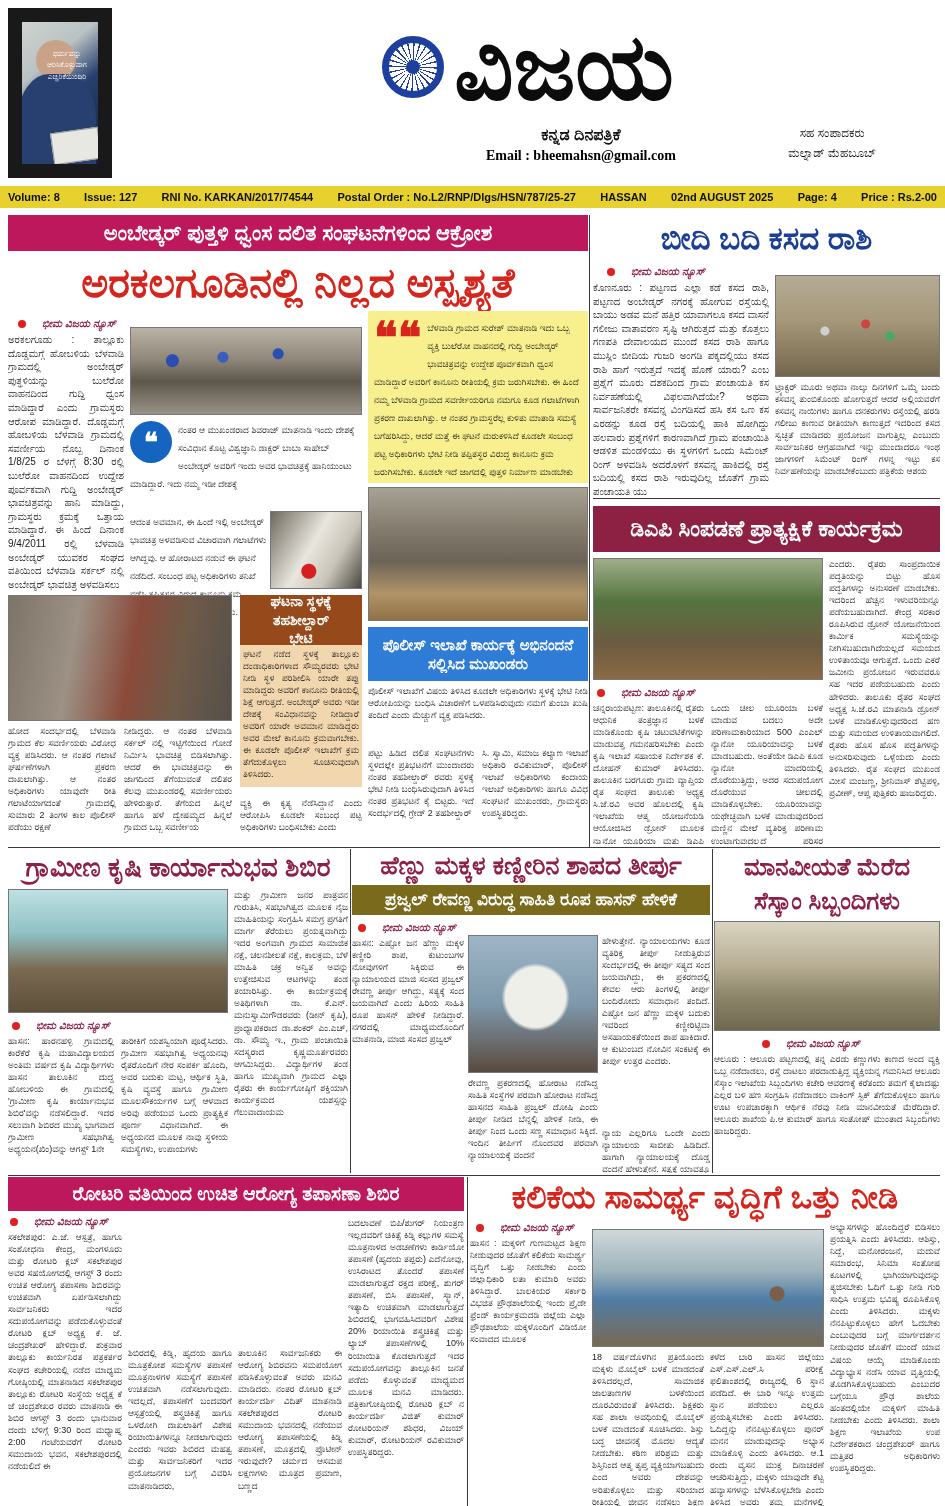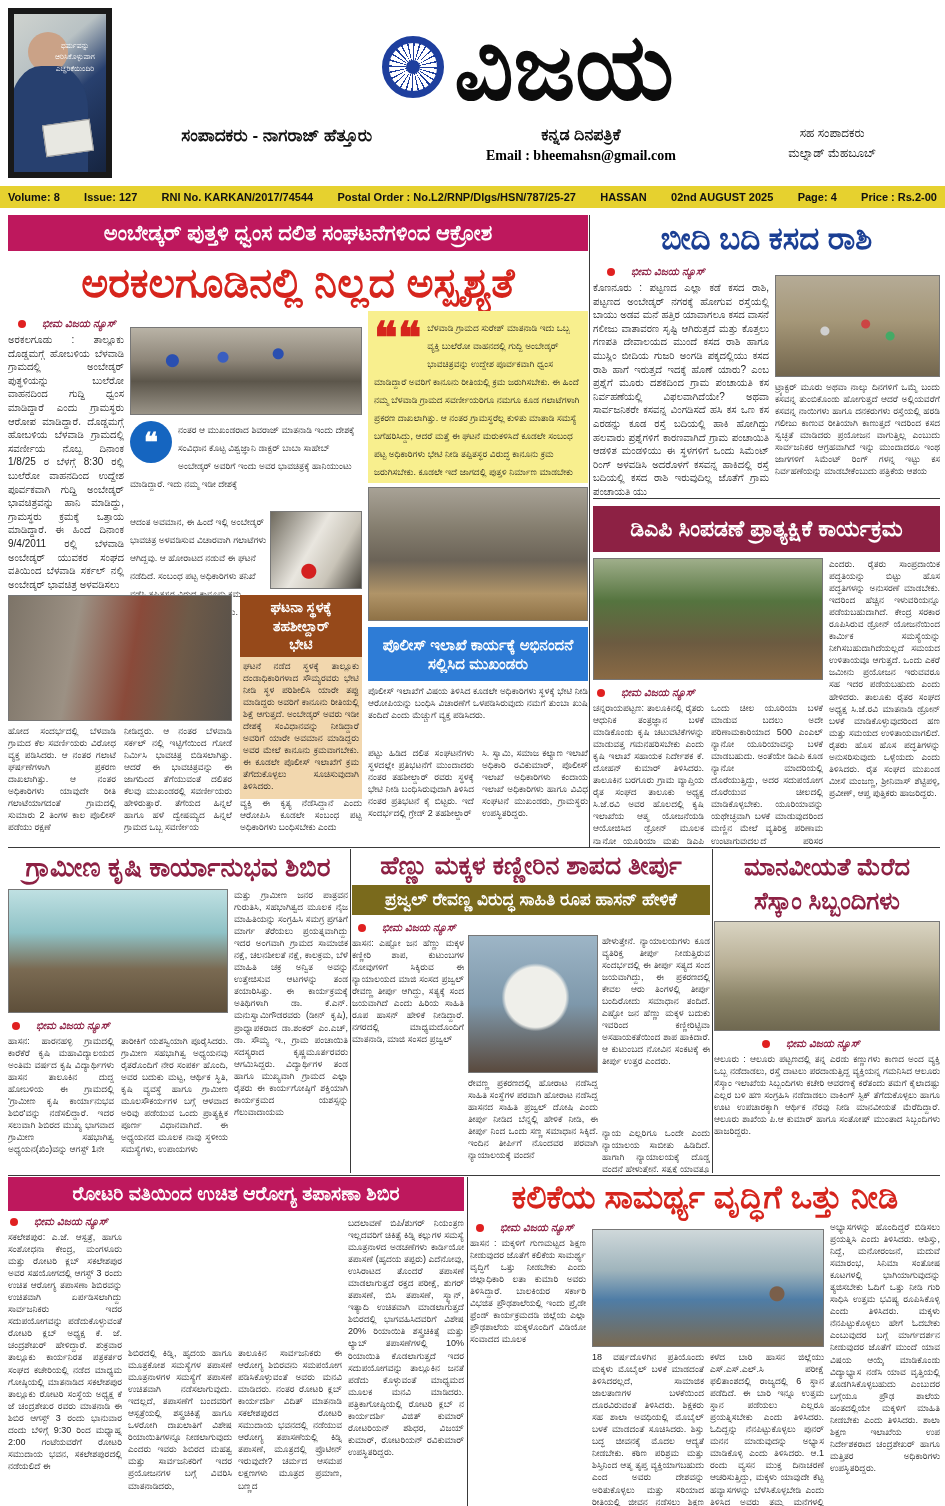--- a/index.html
+++ b/index.html
@@ -37,21 +37,21 @@
   .blue-box{background:#2e7cd6;color:#fff;font-weight:bold;display:flex;align-items:center;justify-content:center;text-align:center;line-height:1.3;}
   .hl{font-weight:bold;text-align:center;display:flex;align-items:center;justify-content:center;}
   .divider{background:#3a3a3a;}
   .quote-circle{width:42px;height:42px;border-radius:50%;background:#1565c0;color:#fff;font-size:26px;font-weight:bold;display:flex;align-items:center;justify-content:center;float:left;margin:2px 6px 2px 0;}
   .yellow-quote{background:#f8ef8e;}
   .yq-marks{color:#d6251d;font-size:44px;font-weight:bold;line-height:0.8;float:left;margin:4px 6px 0 0;font-family:"Liberation Serif",serif;}
   .brown-head{background:#96491a;color:#fff;font-weight:bold;display:flex;align-items:center;justify-content:center;text-align:center;line-height:1.35;}
   .brown-body{background:#f2d7ae;}
   .chakra{width:62px;height:62px;border-radius:50%;border:7px solid #1e3f9e;background:repeating-conic-gradient(#1e3f9e 0deg 4deg,#ffffff 4deg 15deg);position:relative;box-sizing:border-box;}
   .chakra::after{content:"";position:absolute;left:50%;top:50%;width:14px;height:14px;margin:-7px 0 0 -7px;border-radius:50%;background:#1e3f9e;}
-  .frame{background:#191919;padding:6px;box-sizing:border-box;}
+  .frame{background:#191919;padding:14px;box-sizing:border-box;}
   .frame-inner{width:100%;height:100%;position:relative;background:linear-gradient(140deg,#cfd3cf 0%,#b9c2c4 30%,#28406e 55%,#1d3055 80%,#16243f 100%);overflow:hidden;}
   .portrait-text{position:absolute;right:3px;top:26px;width:56px;color:#fff;font-size:7.5px;line-height:1.5;text-align:center;}
   .head-figure{position:absolute;left:14px;top:18px;width:40px;height:40px;border-radius:50%;background:#caa287;}
   .body-figure{position:absolute;left:-4px;top:52px;width:78px;height:110px;border-radius:40% 40% 0 0;background:#27406f;}
   .book-figure{position:absolute;left:30px;top:108px;width:46px;height:30px;background:#e8e8e2;transform:rotate(-8deg);border:1px solid #999;}
 </style>
 </head>
 <body>
 
 <div class="abs frame" style="left:8px;top:8px;width:104px;height:170px;">
@@ -63,21 +63,20 @@
   </div>
 </div>
 
 <div class="abs" style="left:118px;top:6px;width:820px;height:122px;display:flex;align-items:center;justify-content:center;gap:10px;">
   <span class="chakra"></span>
   <span style="font-size:92px;font-weight:900;color:#0c0c0c;line-height:1;">ವಿಜಯ</span>
 </div>
 
 <div class="abs" style="left:118px;top:126px;width:820px;height:58px;display:flex;">
   <div style="flex:1.2;text-align:center;">
-    <div style="font-size:17px;font-weight:bold;color:#111;">ಸಂಪಾದಕರು - ನಾಗರಾಜ್ ಹೆತ್ತೂರು</div>
   </div>
   <div style="flex:1.1;text-align:center;">
     <div style="font-size:16px;font-weight:bold;color:#111;">ಕನ್ನಡ ದಿನಪತ್ರಿಕೆ</div>
     <div style="font-size:14px;font-weight:bold;color:#000000;margin-top:4px;font-family:'Liberation Serif',serif;">Email : bheemahsn@gmail.com</div>
   </div>
   <div style="flex:0.8;text-align:center;">
     <div style="font-size:12px;color:#111;">ಸಹ ಸಂಪಾದಕರು</div>
     <div style="font-size:12px;color:#111;margin-top:6px;">ಮಲ್ನಾಡ್ ಮೆಹಬೂಬ್</div>
   </div>
 </div>
@@ -116,21 +115,21 @@
   </div>
   <div class="abs photo ph-crowd" style="left:360px;top:272px;width:220px;height:134px;"></div>
   <div class="abs blue-box" style="left:360px;top:412px;width:220px;height:54px;font-size:15px;">ಪೊಲೀಸ್ ಇಲಾಖೆ ಕಾರ್ಯಕ್ಕೆ ಅಭಿನಂದನೆ ಸಲ್ಲಿಸಿದ ಮುಖಂಡರು</div>
   <div class="abs bt2" style="left:360px;top:470px;width:220px;height:58px;">ಪೊಲೀಸ್ ಇಲಾಖೆಗೆ ವಿಷಯ ತಿಳಿಸಿದ ಕೂಡಲೇ ಅಧಿಕಾರಿಗಳು ಸ್ಥಳಕ್ಕೆ ಭೇಟಿ ನೀಡಿ ಆರೋಪಿಯನ್ನು ಬಂಧಿಸಿ ವಿಚಾರಣೆಗೆ ಒಳಪಡಿಸಿರುವುದು ನಮಗೆ ತುಂಬಾ ಖುಷಿ ತಂದಿದೆ ಎಂದು ಮೆಚ್ಚುಗೆ ವ್ಯಕ್ತ ಪಡಿಸಿದರು.</div>
   <div class="abs bt2" style="left:360px;top:532px;width:106px;height:100px;">ಪಟ್ಟು ಹಿಡಿದ ದಲಿತ ಸಂಘಟನೆಗಳು ಸ್ಥಳದಲ್ಲೇ ಪ್ರತಿಭಟನೆಗೆ ಮುಂದಾದರು ನಂತರ ತಹಶೀಲ್ದಾರ್ ರವರು ಸ್ಥಳಕ್ಕೆ ಭೇಟಿ ನೀಡಿ ಬಂಧಿಸಿರುವುದಾಗಿ ತಿಳಿಸಿದ ನಂತರ ಪ್ರತಿಭಟನೆ ಕೈ ಬಿಟ್ಟರು. ಇದೆ ಸಂದರ್ಭದಲ್ಲಿ ಗ್ರೇಡ್ 2 ತಹಶೀಲ್ದಾರ್</div>
   <div class="abs bt2" style="left:474px;top:532px;width:106px;height:100px;">ಸಿ. ಸ್ವಾಮಿ, ಸಮಾಜ ಕಲ್ಯಾಣ ಇಲಾಖೆ ಅಧಿಕಾರಿ ರವಿಕುಮಾರ್, ಪೊಲೀಸ್ ಇಲಾಖೆ ಅಧಿಕಾರಿಗಳು ಕಂದಾಯ ಇಲಾಖೆ ಅಧಿಕಾರಿಗಳು ಹಾಗೂ ವಿವಿಧ ಸಂಘಟನೆ ಮುಖಂಡರು, ಗ್ರಾಮಸ್ಥರು ಉಪಸ್ಥಿತರಿದ್ದರು.</div>
   <div class="abs photo ph-debris" style="left:0;top:380px;width:224px;height:126px;"></div>
   <div class="abs bt2" style="left:0;top:510px;width:108px;height:122px;">ಹೋದ ಸಂದರ್ಭದಲ್ಲಿ ಬೆಳವಾಡಿ ಗ್ರಾಮದ ಕೆಲ ಸವರ್ಣಿಯರು ವಿರೋಧ ವ್ಯಕ್ತ ಪಡಿಸಿದರು. ಆ ನಂತರ ಗಲಾಟೆ ಘರ್ಷಣೆಗಳಾಗಿ ಪ್ರಕರಣ ದಾಖಲಾಗಿತ್ತು. ಆ ನಂತರ ಅಧಿಕಾರಿಗಳು ಯಾವುದೇ ರೀತಿ ಗಲಾಟೆಯಾಗದಂತೆ ಗ್ರಾಮದಲ್ಲಿ ಸುಮಾರು 2 ತಿಂಗಳ ಕಾಲ ಪೊಲೀಸ್ ಪಡೆಯು ರಕ್ಷಣೆ</div>
   <div class="abs bt2" style="left:116px;top:510px;width:108px;height:122px;">ನೀಡಿದ್ದರು. ಆ ನಂತರ ಬೆಳವಾಡಿ ಸರ್ಕಲ್ ನಲ್ಲಿ ಇಟ್ಟಿಗೆಯಿಂದ ಗೋಡೆ ನಿರ್ಮಿಸಿ ಭಾವಚಿತ್ರ ಬಿಡಿಸಲಾಗಿತ್ತು. ಆದರೆ ಈ ಭಾವಚಿತ್ರವನ್ನು ಈ ಜಾಗದಿಂದ ತೆಗೆಯುವಂತೆ ದಲಿತರ ಕೆಲವು ಮುಖಂಡರಲ್ಲಿ ಸವರ್ಣೀಯರು ಹೇಳಿರುತ್ತಾರೆ. ತೆಗೆಯದ ಹಿನ್ನಲೆ ಹಾಗೂ ಹಳೆ ದ್ವೇಷಮ್ಯದ ಹಿನ್ನಲೆ ಗ್ರಾಮದ ಒಬ್ಬ ಸವರ್ಣೀಯ</div>
   <div class="abs" style="left:232px;top:380px;width:122px;height:196px;">
-    <div class="brown-head" style="height:62px;font-size:14px;padding:0 21px;">ಘಟನಾ ಸ್ಥಳಕ್ಕೆ ತಹಶೀಲ್ದಾರ್ ಭೇಟಿ</div>
+    <div class="brown-head" style="height:50px;font-size:14px;padding:0 21px;">ಘಟನಾ ಸ್ಥಳಕ್ಕೆ ತಹಶೀಲ್ದಾರ್ ಭೇಟಿ</div>
     <div class="brown-body bt2" style="height:142px;padding:3px;box-sizing:border-box;">ಘಟನೆ ನಡೆದ ಸ್ಥಳಕ್ಕೆ ತಾಲ್ಲೂಕು ದಂಡಾಧಿಕಾರಿಗಳಾದ ಸೌಮ್ಯರವರು ಭೇಟಿ ನೀಡಿ ಸ್ಥಳ ಪರಿಶೀಲಿಸಿ ಯಾರೇ ತಪ್ಪು ಮಾಡಿದ್ದರು ಅವರಿಗೆ ಕಾನೂನು ರೀತಿಯಲ್ಲಿ ಶಿಕ್ಷೆ ಆಗುತ್ತದೆ. ಅಂಬೇಡ್ಕರ್ ಅವರು ಇಡೀ ದೇಶಕ್ಕೆ ಸಂವಿಧಾನವನ್ನು ನೀಡಿದ್ದಾರೆ ಅವರಿಗೆ ಯಾರೇ ಅವಮಾನ ಮಾಡಿದ್ದರು ಅವರ ಮೇಲೆ ಕಾನೂನು ಕ್ರಮವಾಗಬೇಕು. ಈ ಕೂಡಲೇ ಪೊಲೀಸ್ ಇಲಾಖೆಗೆ ಕ್ರಮ ತೆಗೆದುಕೊಳ್ಳಲು ಸೂಚಿಸುವುದಾಗಿ ತಿಳಿಸಿದರು.</div>
   </div>
   <div class="abs bt2" style="left:232px;top:582px;width:122px;height:50px;">ವ್ಯಕ್ತಿ ಈ ಕೃತ್ಯ ನೆಡೆಸಿದ್ದಾನೆ ಎಂದು ಆರೋಪಿಸಿ ಕೂಡಲೇ ಸಂಬಂಧ ಪಟ್ಟ ಅಧಿಕಾರಿಗಳು ಬಂಧಿಸಬೇಕು ಎಂದು</div>
 </div>
 
 <div class="abs divider" style="left:589px;top:215px;width:1px;height:632px;"></div>
 
 <div class="abs" style="left:593px;top:215px;width:347px;height:282px;">
   <div class="abs hl" style="left:0;top:2px;width:347px;height:44px;color:#1b3f94;font-size:31px;">ಬೀದಿ ಬದಿ ಕಸದ ರಾಶಿ</div>
   <div class="abs byline" style="left:14px;top:50px;">

